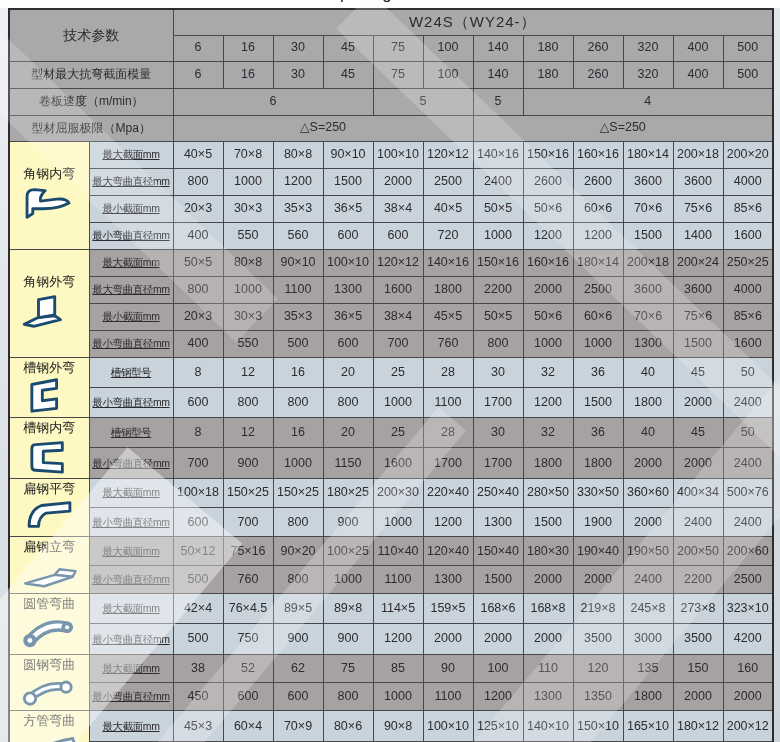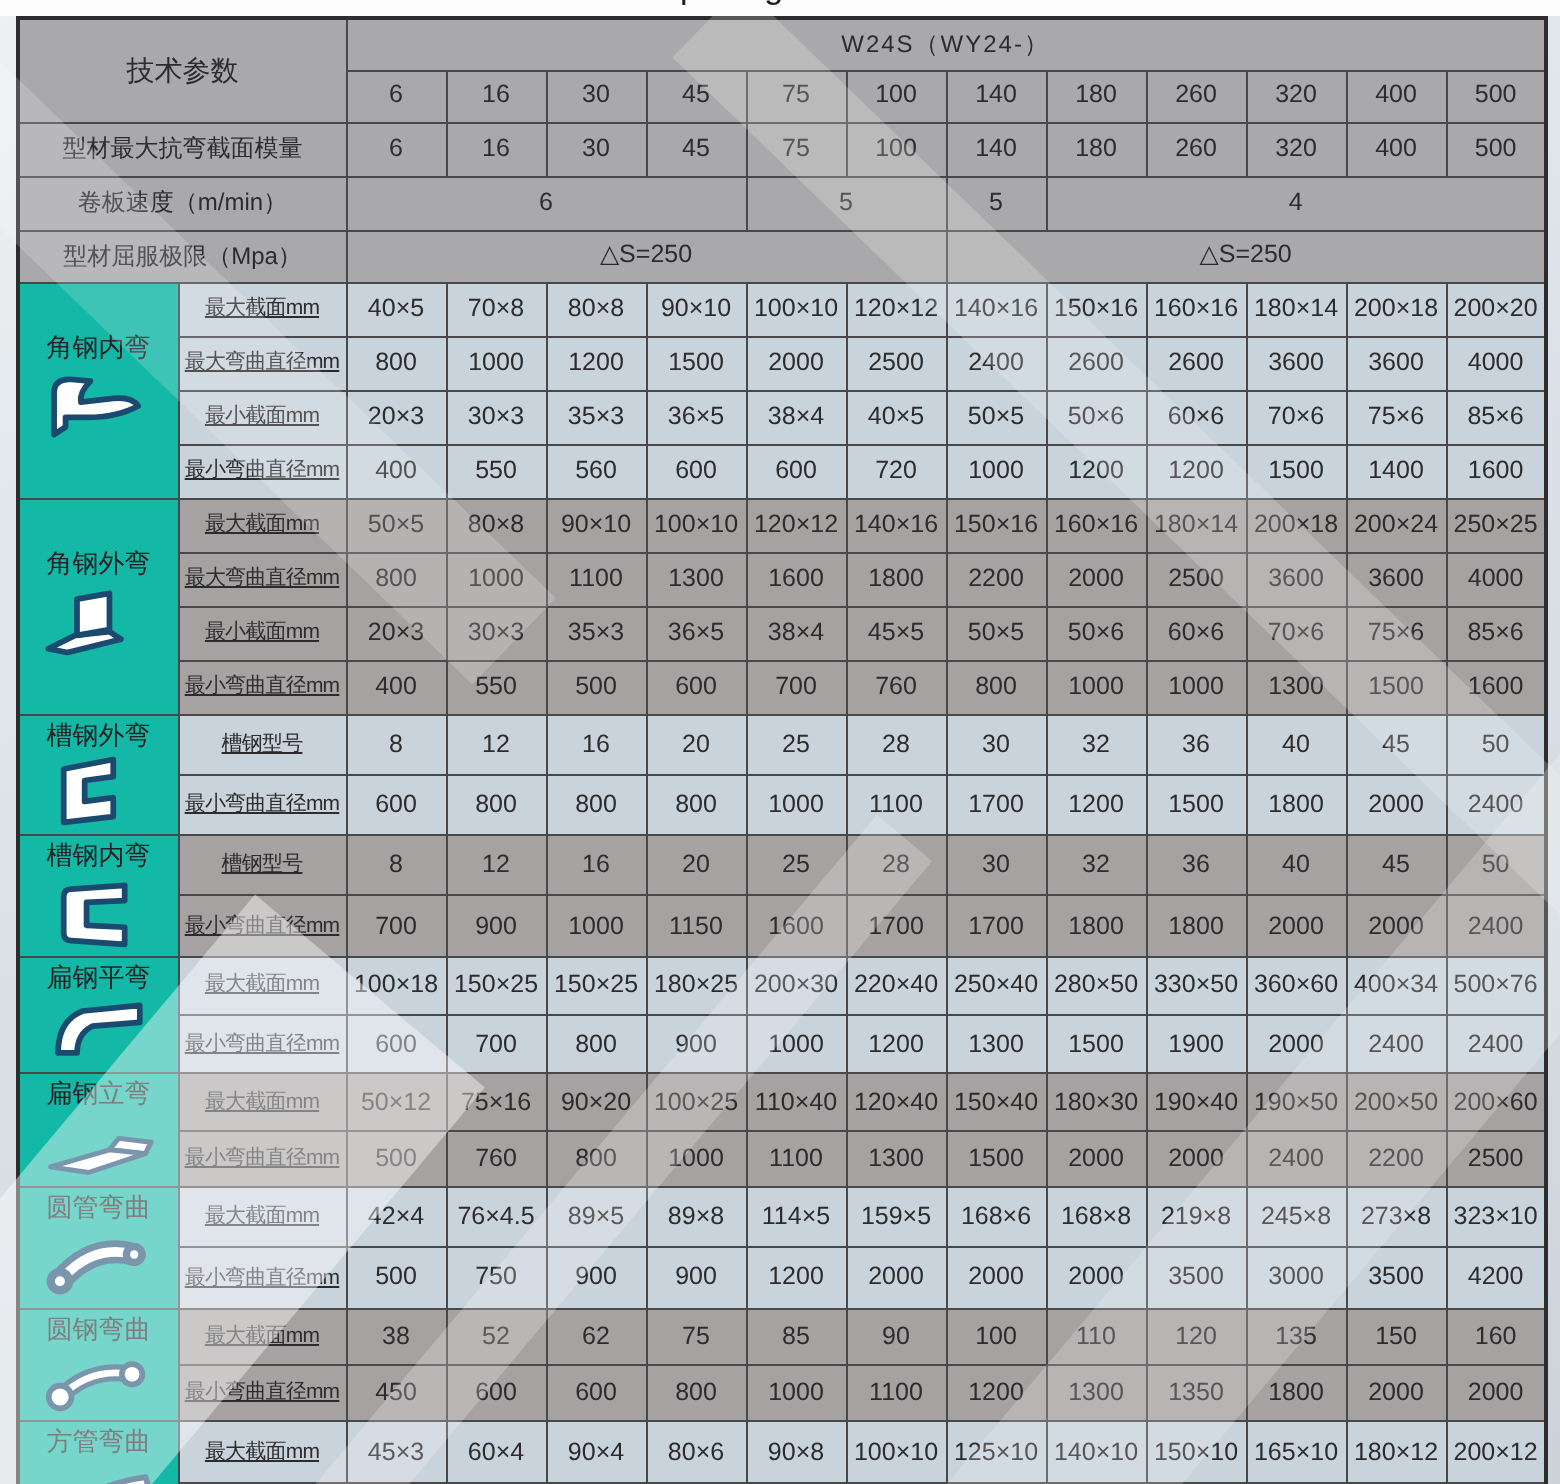--- a/index.html
+++ b/index.html
@@ -11,23 +11,23 @@
   .top-strip{position:absolute;left:0;top:0;width:780px;height:8px;background:#fdfdfd;overflow:hidden;}
   .top-strip span{position:absolute;left:340px;top:-16px;font-size:17px;color:#1c1c1c;letter-spacing:14px;}
   table{border-collapse:collapse;table-layout:fixed;position:absolute;left:8px;top:8px;width:764px;
         border:2px solid #2d2d30;z-index:2;}
   td{border:1px solid #48484b;text-align:center;vertical-align:middle;padding:0;overflow:hidden;
      font-size:12.5px;color:#2c2c2f;line-height:1.05;}
   tr.h26{height:26px} tr.h27{height:27px}
   .hdr{background:#a9a9ab;}
   .light{background:#c9d3db;}
   .dark{background:#a6a2a1;}
-  .name{background:#14b8a6;}
+  .name{background:#fef9c3;}
   .param{font-size:14px;}
-  .model{font-size:12px;letter-spacing:1px;}
+  .model{font-size:15px;letter-spacing:1px;}
   .glabel{font-size:12px;}
   .sub{font-size:10.5px;letter-spacing:-0.4px;text-decoration:underline;}
   .sec-title{font-size:13px;color:#222;margin:3px 0 1px 0;}
   .sec-ico{display:block;margin:1px auto 2px auto;}
   .sec-ico svg{display:block;margin:0 auto;}
   .glare{position:absolute;pointer-events:none;z-index:9;}
   .g1{left:-70px;top:430px;width:150px;height:560px;background:rgba(255,255,255,.42);transform:rotate(40deg);}
   .g2{left:190px;top:330px;width:36px;height:760px;background:rgba(255,255,255,.22);transform:rotate(40deg);}
   .g3{left:566px;top:-90px;width:50px;height:660px;background:rgba(255,255,255,.20);transform:rotate(-46deg);}
   .g4{left:640px;top:210px;width:90px;height:700px;background:rgba(255,255,255,.20);transform:rotate(40deg);}
@@ -484,21 +484,21 @@
             <svg width="62" height="40" viewBox="0 0 64 42">
               <path d="M20 23 Q36 13 57 10 L59 17 Q40 20 20 30 Z" fill="#fff" stroke="#1a4a70" stroke-width="3" stroke-linejoin="round"></path>
               <path d="M9 23 L21 23 L21 35 L9 35 Z" fill="#fff" stroke="#1a4a70" stroke-width="3" stroke-linejoin="round"></path>
               <path d="M21 35 Q42 27 59 17" fill="none" stroke="#1a4a70" stroke-width="3"></path>
             </svg>
           </div>
         </td>
         <td class="light sub">最大截面mm</td>
         <td class="light">45×3</td>
         <td class="light">60×4</td>
-        <td class="light">90×4</td>
+        <td class="light">70×9</td>
         <td class="light">80×6</td>
         <td class="light">90×8</td>
         <td class="light">100×10</td>
         <td class="light">125×10</td>
         <td class="light">140×10</td>
         <td class="light">150×10</td>
         <td class="light">165×10</td>
         <td class="light">180×12</td>
         <td class="light">200×12</td>
       </tr>

